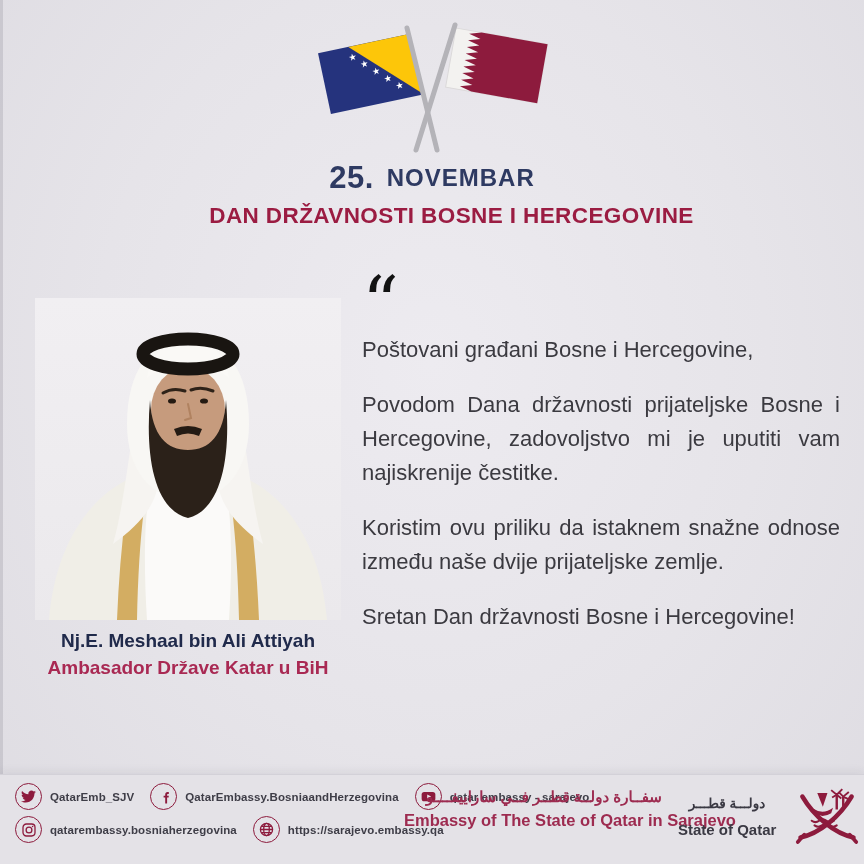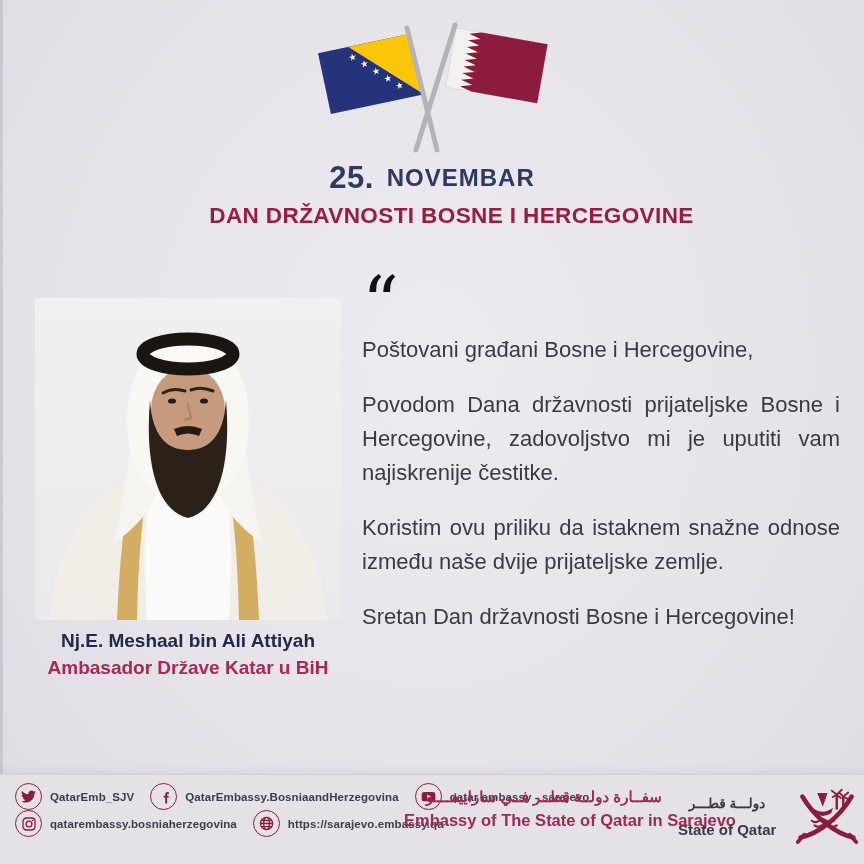--- a/index.html
+++ b/index.html
@@ -30,21 +30,21 @@
   .quote{position:absolute;left:362px;top:281px;width:478px;}
   .quote-mark{font-family:"DejaVu Serif", serif;font-size:72px;line-height:.62;color:#121212;height:52px;}
   .quote p{margin:0 0 21px 0;font-size:22px;line-height:34px;color:#3b3a40;text-align:justify;}
   .quote p.single{text-align:left;}
 
   
   .footer{
     position:absolute;left:0;bottom:0;width:864px;height:89px;background:#e4e2e7;
     border-top:1px solid #d3d1d8;box-shadow:0 -3px 8px rgba(60,58,70,.07);
   }
-  .social{position:absolute;left:15px;top:8px;display:flex;flex-direction:column;}
+  .social{position:absolute;left:15px;top:8px;display:flex;flex-direction:column;gap:6px;}
   .social-row{display:flex;align-items:center;gap:16px;}
   .social-item{display:flex;align-items:center;gap:8px;cursor:pointer;}
   .sicon{width:27px;height:27px;border:1.7px solid #8d1b3d;border-radius:50%;
     display:flex;align-items:center;justify-content:center;flex:none;box-sizing:border-box;}
   .handle{font-size:11.5px;font-weight:bold;color:#3e3d47;letter-spacing:.1px;white-space:nowrap;}
 
   .embassy-block{position:absolute;left:404px;top:13px;width:280px;text-align:center;color:#9d2b50;}
   .embassy-ar{font-size:15px;font-weight:bold;direction:rtl;line-height:1.25;}
   .embassy-en{font-size:16.5px;font-weight:bold;margin-top:4px;white-space:nowrap;}
   .state-block{position:absolute;left:678px;top:20px;width:98px;text-align:center;color:#3a3943;}

